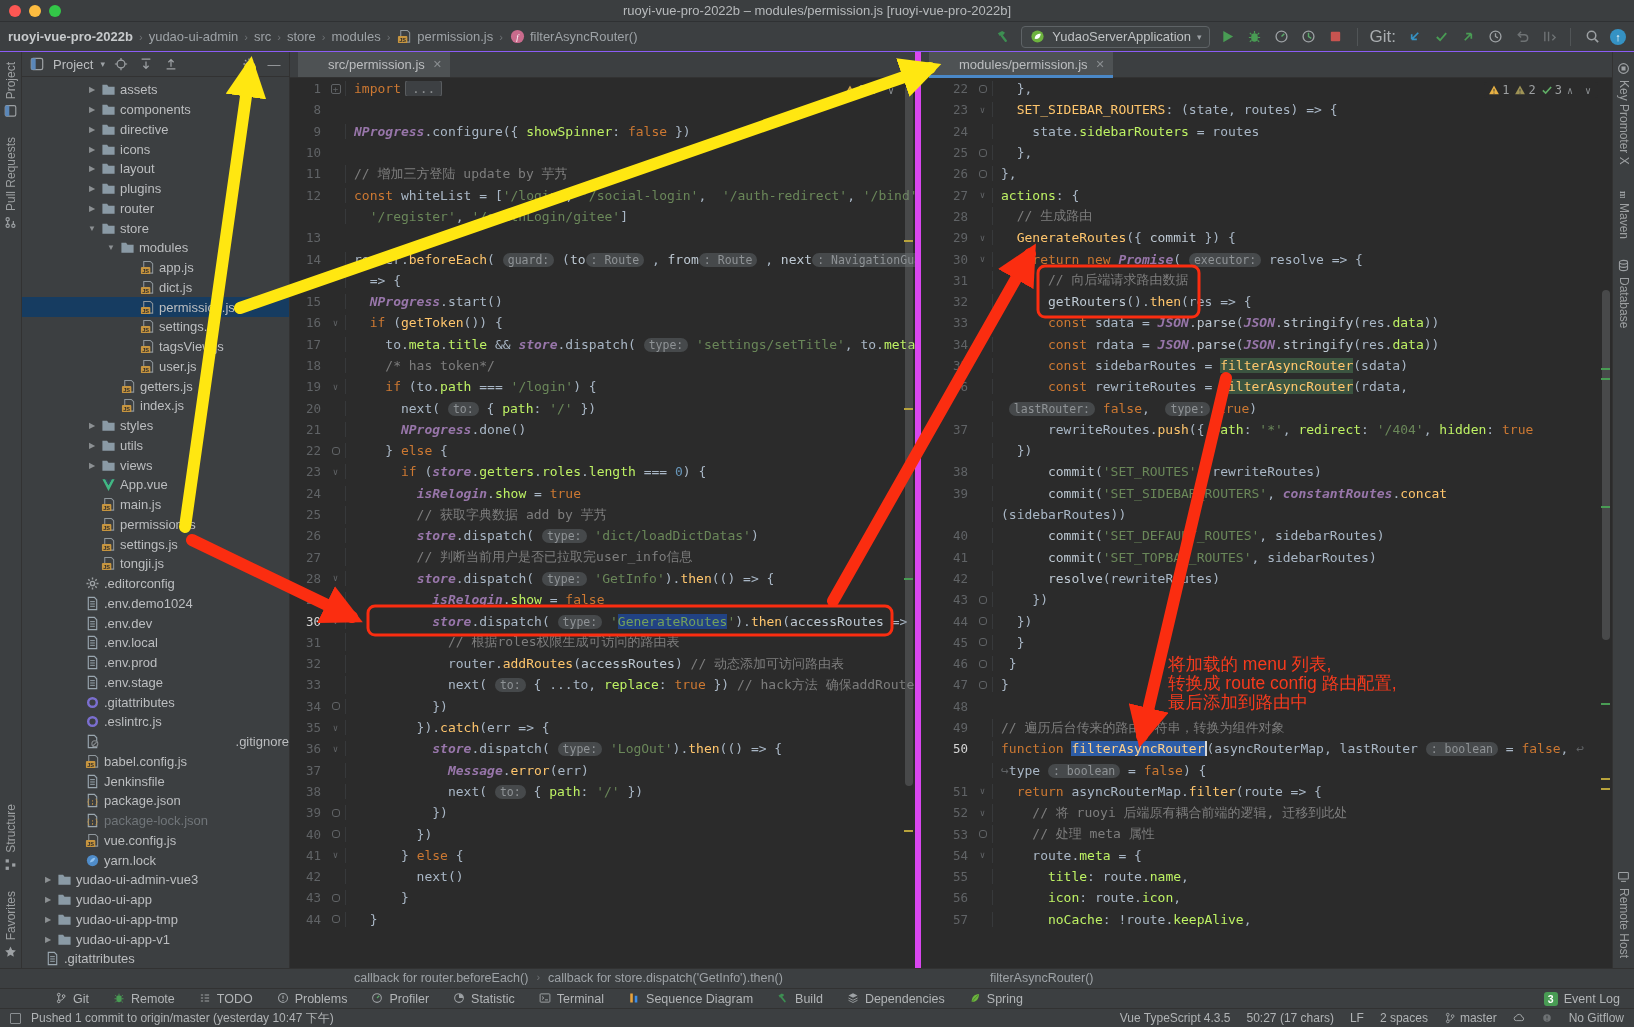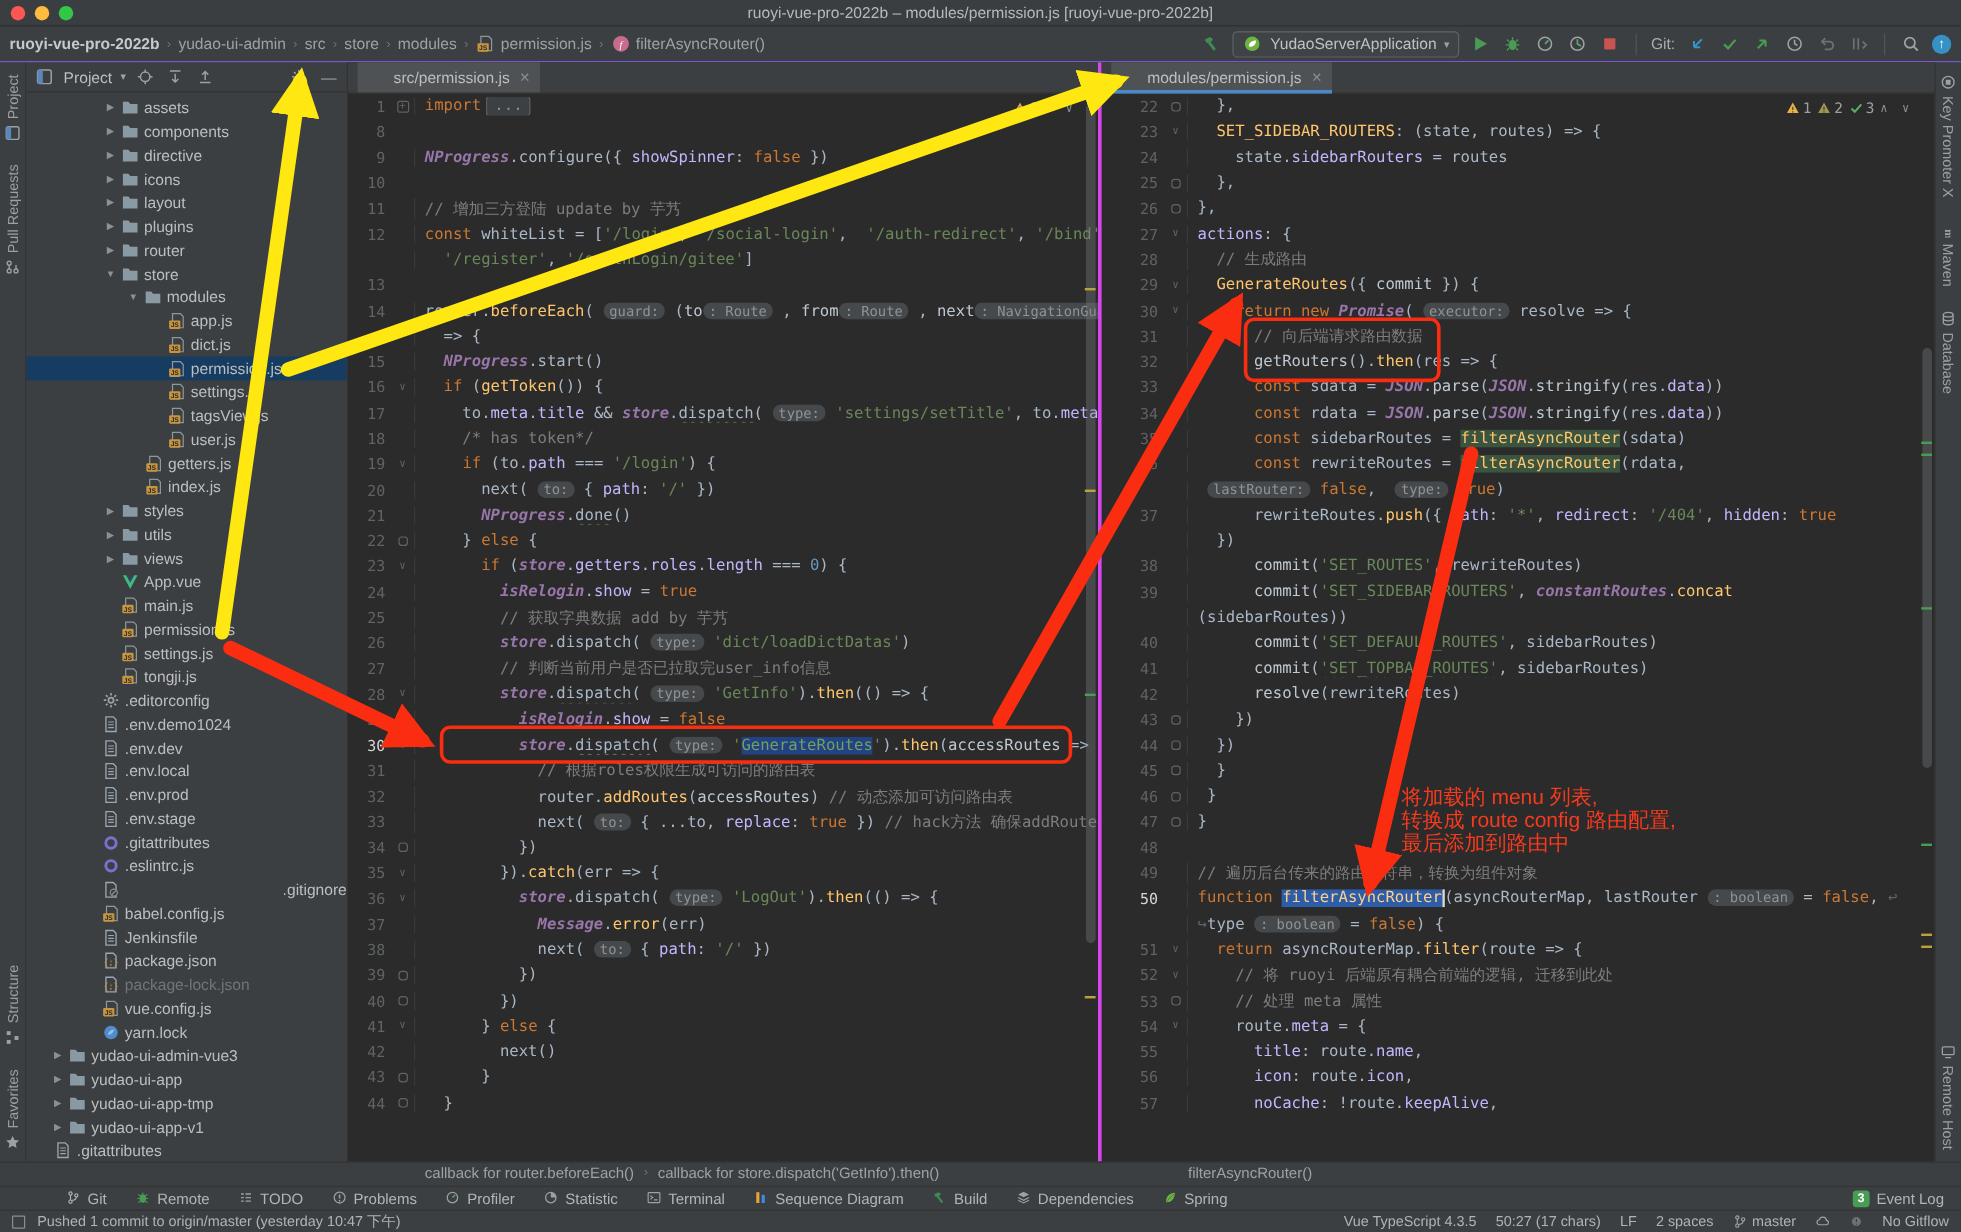--- a/index.html
+++ b/index.html
@@ -19,21 +19,21 @@
   .crumbs { display:flex; align-items:center; gap:4px; font-size:13px; color:#9da2a6; white-space:nowrap; }
   .crumb { display:flex; align-items:center; gap:4px; }
   .crumb.first { font-weight:bold; color:#c7cacc; }
   .crumb-sep { color:#6f7376; font-size:11px; padding:0 2px;}
   .nav-right { margin-left:auto; display:flex; align-items:center; gap:9px; }
   .tbico { width:18px; height:18px; display:inline-flex; align-items:center; justify-content:center; }
   .tbico svg { width:15px; height:15px; }
   .runbox { display:flex; align-items:center; gap:6px; border:1px solid #5e6366; border-radius:4px; padding:1px 7px; height:22px; font-size:13px; color:#bfc2c4; background:#3f4345;}
   .ddarrow { color:#9da2a6; font-size:9px; }
   .vsep { width:1px; height:18px; background:#515557; margin:0 3px;}
-  .gitlabel { font-size:13px; color:#a9adb0; }
+  .gitlabel { font-size:17px; color:#a9adb0; }
   .blue-up { width:16px; height:16px; background:#3592c4; border-radius:50%; color:#fff; font-size:11px; line-height:16px; text-align:center; font-weight:bold;}
 
   
   .main { display:flex; height:916px; }
   .stripe { width:22px; background:#3c3f41; display:flex; flex-direction:column; align-items:center; font-size:12px; color:#9da0a2; }
   .stripe-left { border-right:1px solid #323232; }
   .stripe-right { border-left:1px solid #323232; }
   .vtab { display:flex; align-items:center; gap:5px; padding:10px 0; cursor:default; }
   .vtab-l { writing-mode:vertical-rl; transform:rotate(180deg); }
   .vtab-r { writing-mode:vertical-rl; }
@@ -51,41 +51,41 @@
   .trow.dim .tlabel { color:#707579; }
   .chev { width:16px; color:#8c9093; font-size:9px; text-align:center; flex:none;}
   .ticon { width:17px; height:16px; flex:none; display:inline-flex; align-items:center; justify-content:center;}
   .ticon svg { width:15px; height:15px; }
   .tlabel { padding-left:3px; }
 
   
   .editors { display:flex; }
   .epane { display:flex; flex-direction:column; background:#2b2b2b; position:relative; }
   .ep-left { width:625px; }
-  .ep-right { width:697px; border-left:3px solid #d946ef;}
+  .ep-right { width:697px; border-left:6px solid #d946ef;}
   .tabbar { height:26px; background:#3c3f41; border-bottom:1px solid #323232; display:flex; align-items:flex-end; }
   .tab { display:flex; align-items:center; gap:6px; background:#4e5254; padding:0 8px; height:25px; font-size:13px; color:#bcbec0; position:relative; margin-left:8px;}
   .tab .ticon{width:16px;}
   .tab-close { color:#8a8e91; font-size:11px; margin-left:2px;}
   .tab.active::after { content:""; position:absolute; left:0; right:0; bottom:-1px; height:3px; background:#4a88c7; }
   .ebody { flex:1; position:relative; overflow:hidden; font-family:"DejaVu Sans Mono", monospace; font-size:13px; }
   .crow { height:21.3px; display:flex; align-items:center; }
   .crow .ln { width:36px; text-align:right; color:#606366; padding-right:5px; flex:none; font-size:12.5px;}
   .ep-right .crow .ln { width:52px; }
   .crow.cur .ln { color:#d6d6d6; }
   .fm { width:19px; flex:none; display:flex; align-items:center; justify-content:center; color:#606366; }
   .fm-v { font-size:9px; }
   .fm-e { width:8px; height:8px; border:1px solid #606366; border-radius:3px; }
   .fm-p { width:10px; height:10px; border:1px solid #606366; border-radius:2px; font-size:9px; line-height:8px; text-align:center;}
   .ct { white-space:pre; flex:1; overflow:hidden; border-left:1px solid #37393b; padding-left:8px; color:#a9b7c6;}
   .c-d{color:#a9b7c6} .c-b{color:#bdc8d2}
   .c-kw{color:#cc7832} .c-str{color:#6a8759} .c-num{color:#6897bb}
   .c-cmt{color:#7d7d7d} .c-fn{color:#ffc66d}
   .c-ns{color:#9876aa;font-style:italic;font-weight:bold}
-  .c-fld{color:#c4b5fd}
+  .c-fld{color:#bef264}
   .c-wav{color:#a9b7c6;text-decoration:underline; text-decoration-style:wavy; text-decoration-color:#7a8a5a; text-underline-offset:3px;}
   .c-strw{color:#6a8759;text-decoration:underline; text-decoration-style:wavy; text-decoration-color:#8a8a50; text-underline-offset:3px;}
   .c-hint{background:#46494b;color:#8f9396;border-radius:7px;padding:0 5px;font-size:11.5px;}
   .c-selg{background:#214283;color:#74a05c}
   .c-selb{background:#2d5da8;color:#ffd089}
   .c-hlg{background:#3b5440;color:#ffc66d}
   .c-wrapg{color:#606366}
   .c-foldchip{background:#3d4043;border:1px solid #5a5d60;border-radius:3px;color:#8a8d8f;padding:0 6px;margin-left:4px;}
   .c-caret{display:inline-block;width:2px;height:15px;background:#d8d8d8;vertical-align:text-bottom;}
   .insp { position:absolute; top:4px; right:14px; display:flex; align-items:center; gap:5px; font-size:12px; color:#9da0a2; background:rgba(43,43,43,.85); padding:1px 4px; border-radius:3px;}

